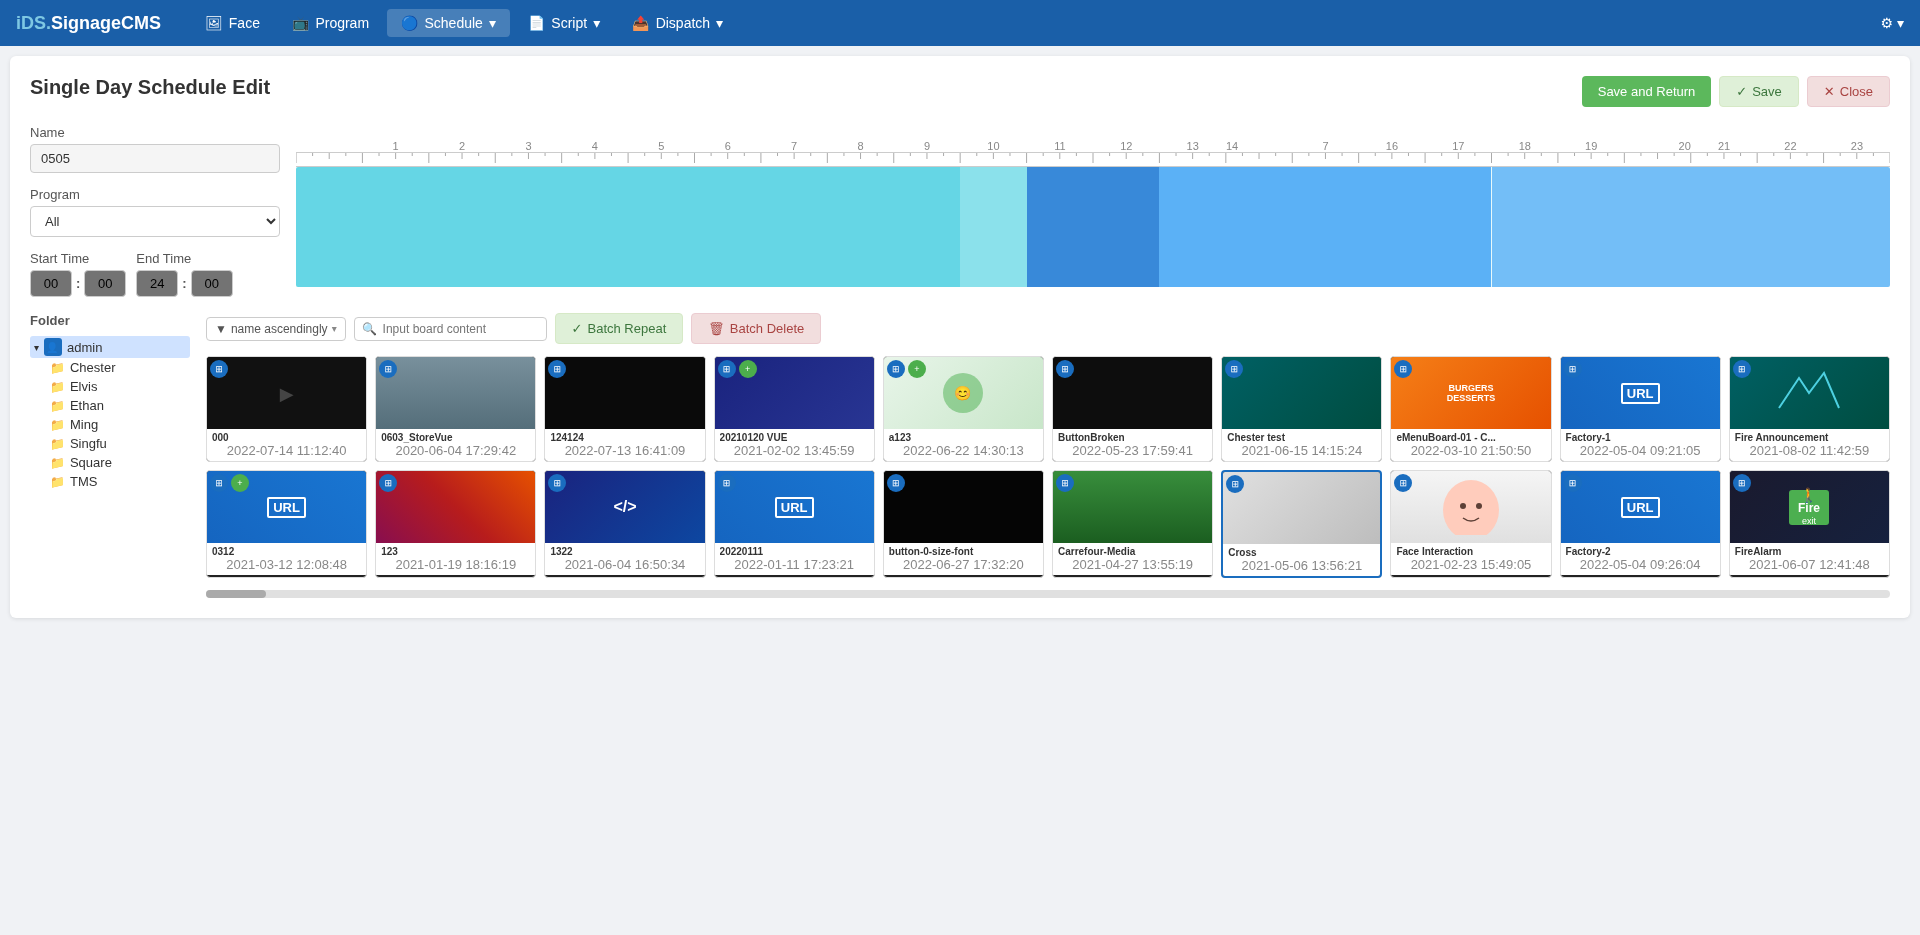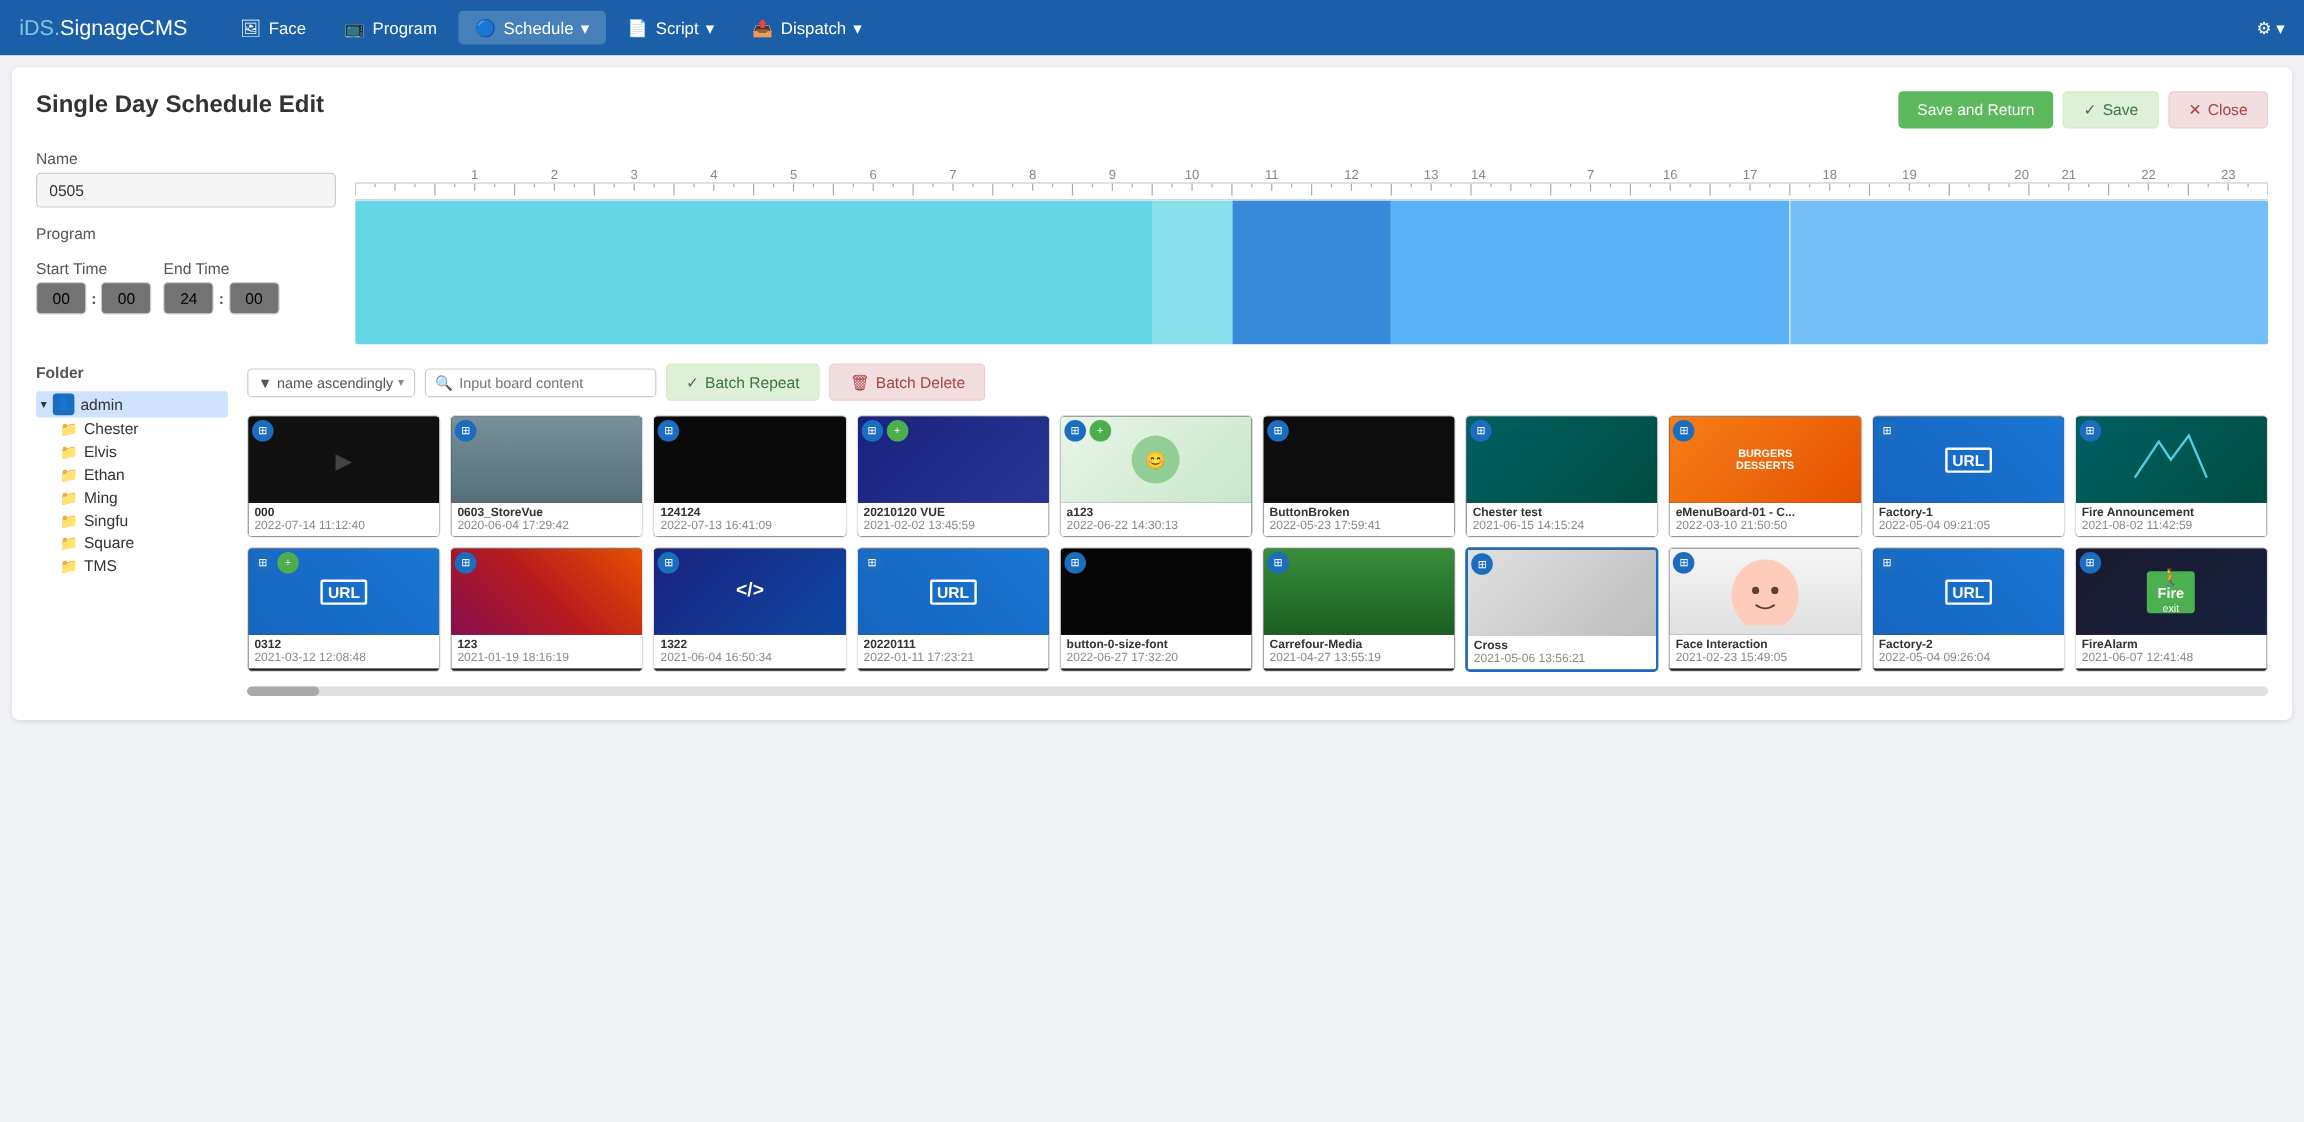--- a/index.html
+++ b/index.html
@@ -9,21 +9,21 @@
     .topnav {
       background: #1a5fa8;
       display: flex;
       align-items: center;
       height: 46px;
       padding: 0 16px;
       color: white;
     }
     .topnav-logo {
       font-size: 18px;
-      font-weight: normal;
+      font-weight: bold;
       color: white;
       margin-right: 30px;
       white-space: nowrap;
     }
     .topnav-logo span { color: #7ec8e3; }
     .topnav-menu {
       display: flex;
       align-items: center;
       flex: 1;
       gap: 4px;
@@ -295,25 +295,26 @@
     }
     .media-name {
       font-size: 10px;
       font-weight: 600;
       color: #333;
       white-space: nowrap;
       overflow: hidden;
       text-overflow: ellipsis;
     }
     .media-date {
-      font-size: 10px;
+      font-size: 13px;
       color: #888;
       white-space: nowrap;
       overflow: hidden;
       text-overflow: ellipsis;
+      text-align: center;
     }
 
     
     .scrollbar-area {
       margin-top: 12px;
       height: 8px;
       background: #e0e0e0;
       border-radius: 4px;
       position: relative;
     }
@@ -409,20 +410,23 @@
 
   <div class="form-timeline-wrapper">
 
     <div class="form-panel">
       <div class="form-group">
         <label class="form-label">Name</label>
         <input class="form-input" type="text" value="0505" style="">
       </div>
       <div class="form-group">
         <label class="form-label">Program</label>
+        <select class="form-select">
+          <option>All</option>
+        </select>
       </div>
       <div class="time-row">
         <div>
           <label class="form-label">Start Time</label>
           <div class="time-group">
             <input class="time-input" type="text" value="00" style="">
             <span class="time-sep">:</span>
             <input class="time-input" type="text" value="00" style="">
           </div>
         </div>

